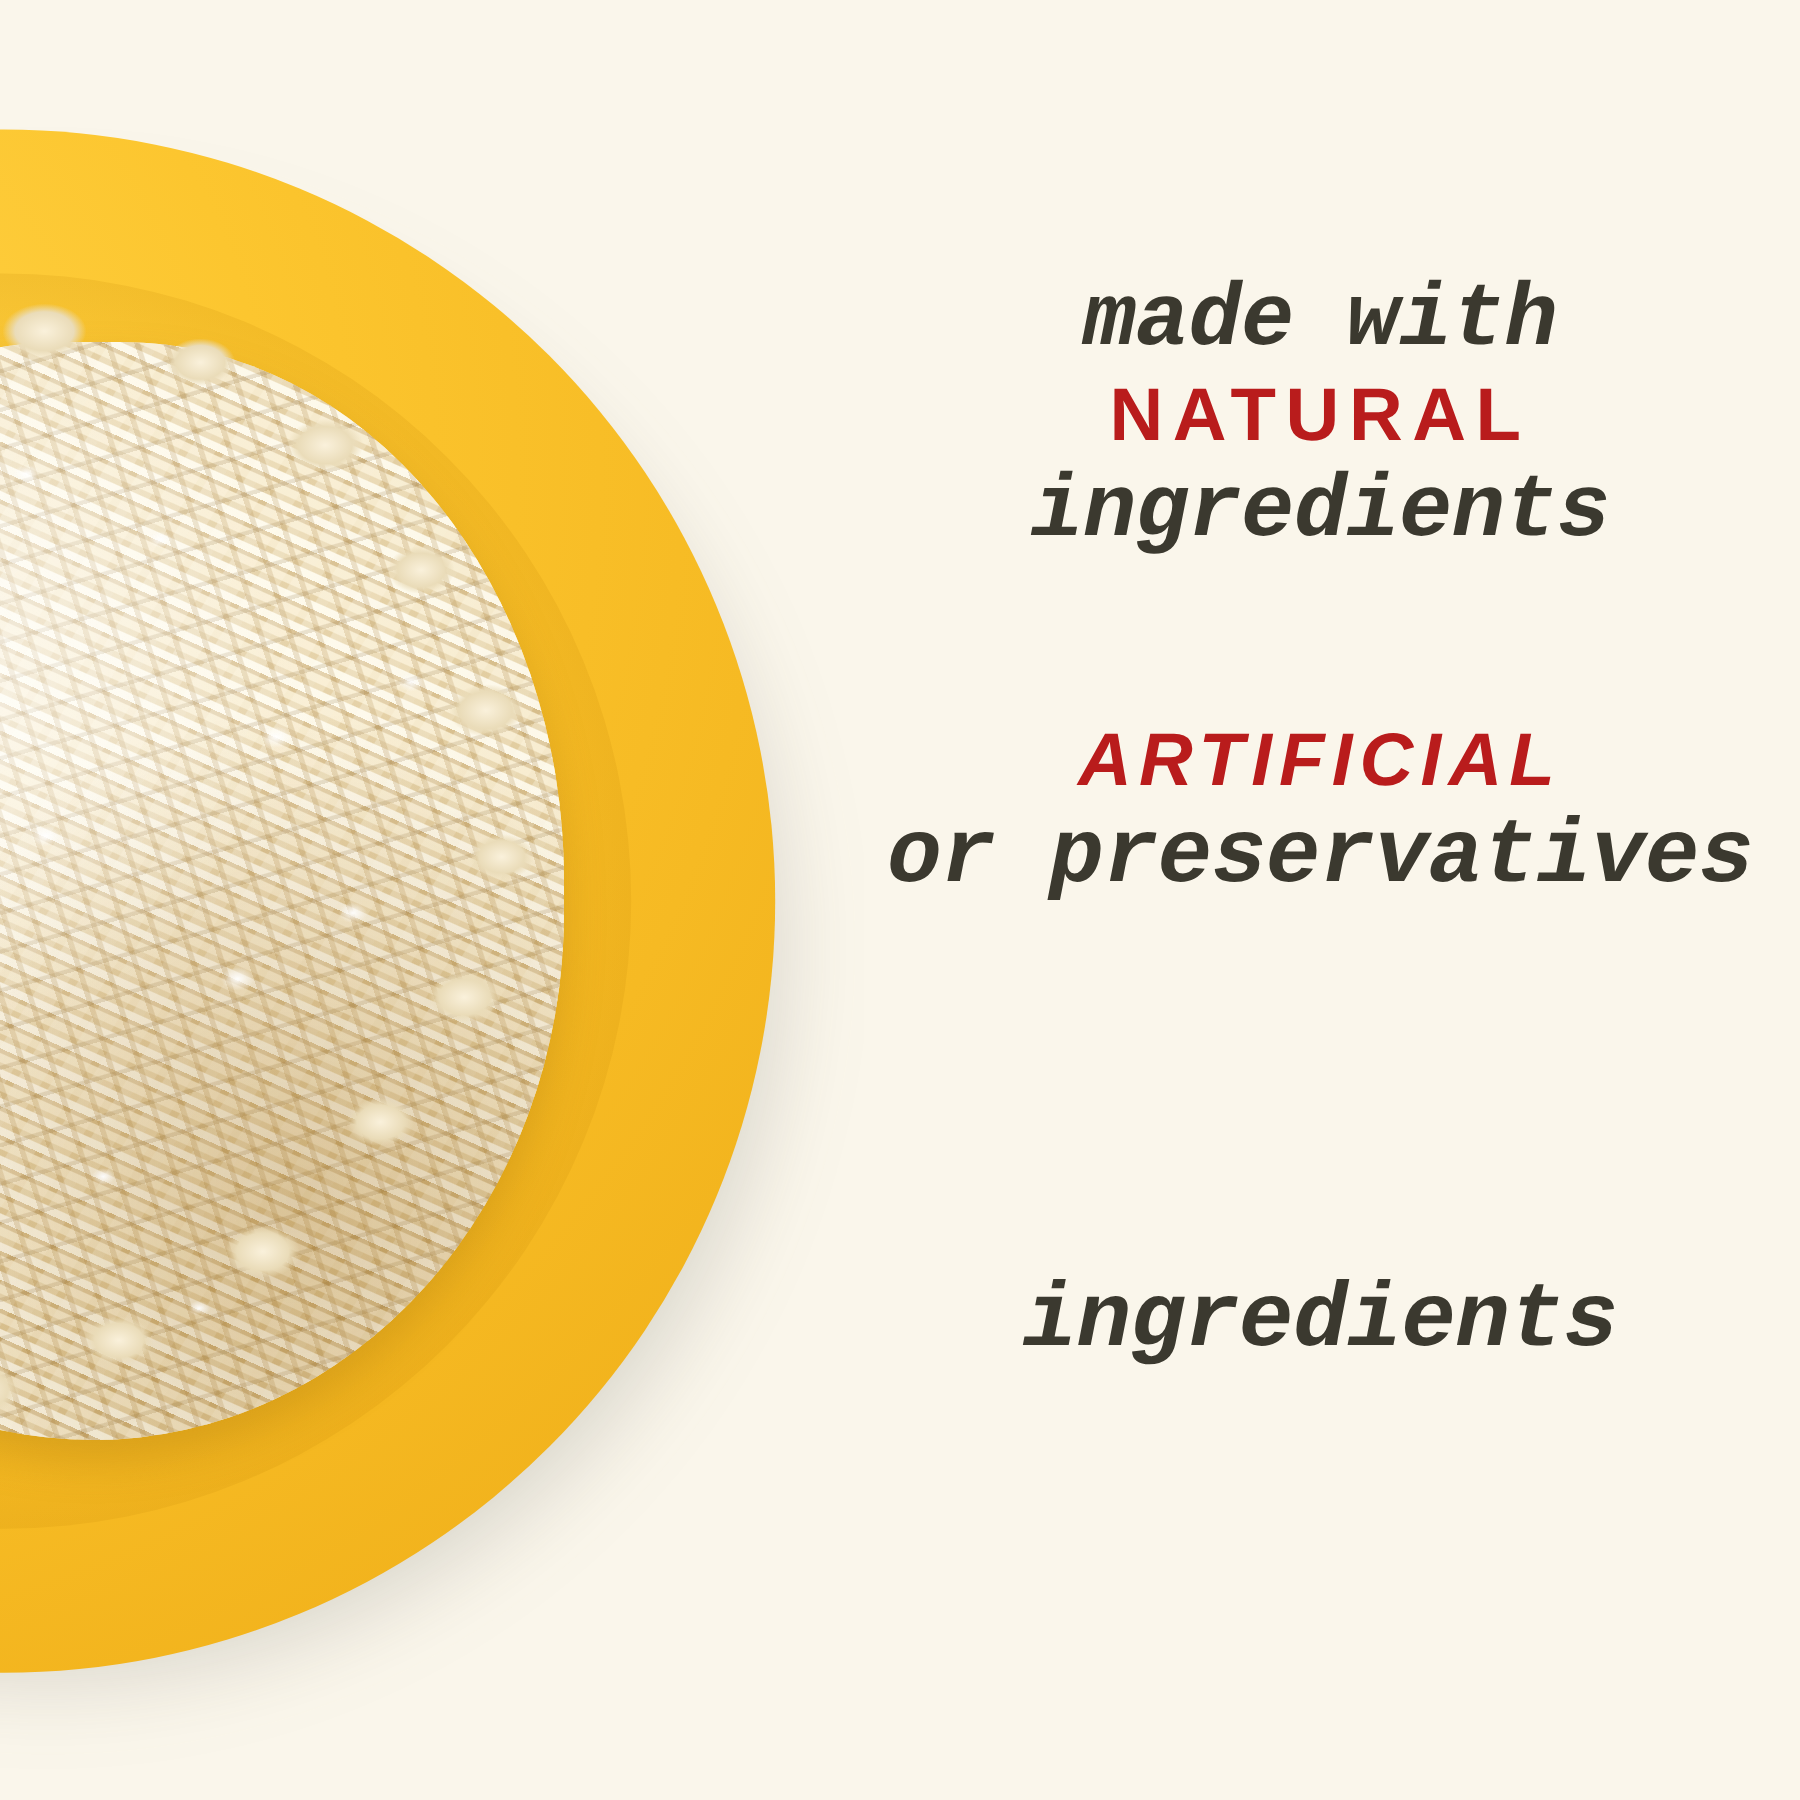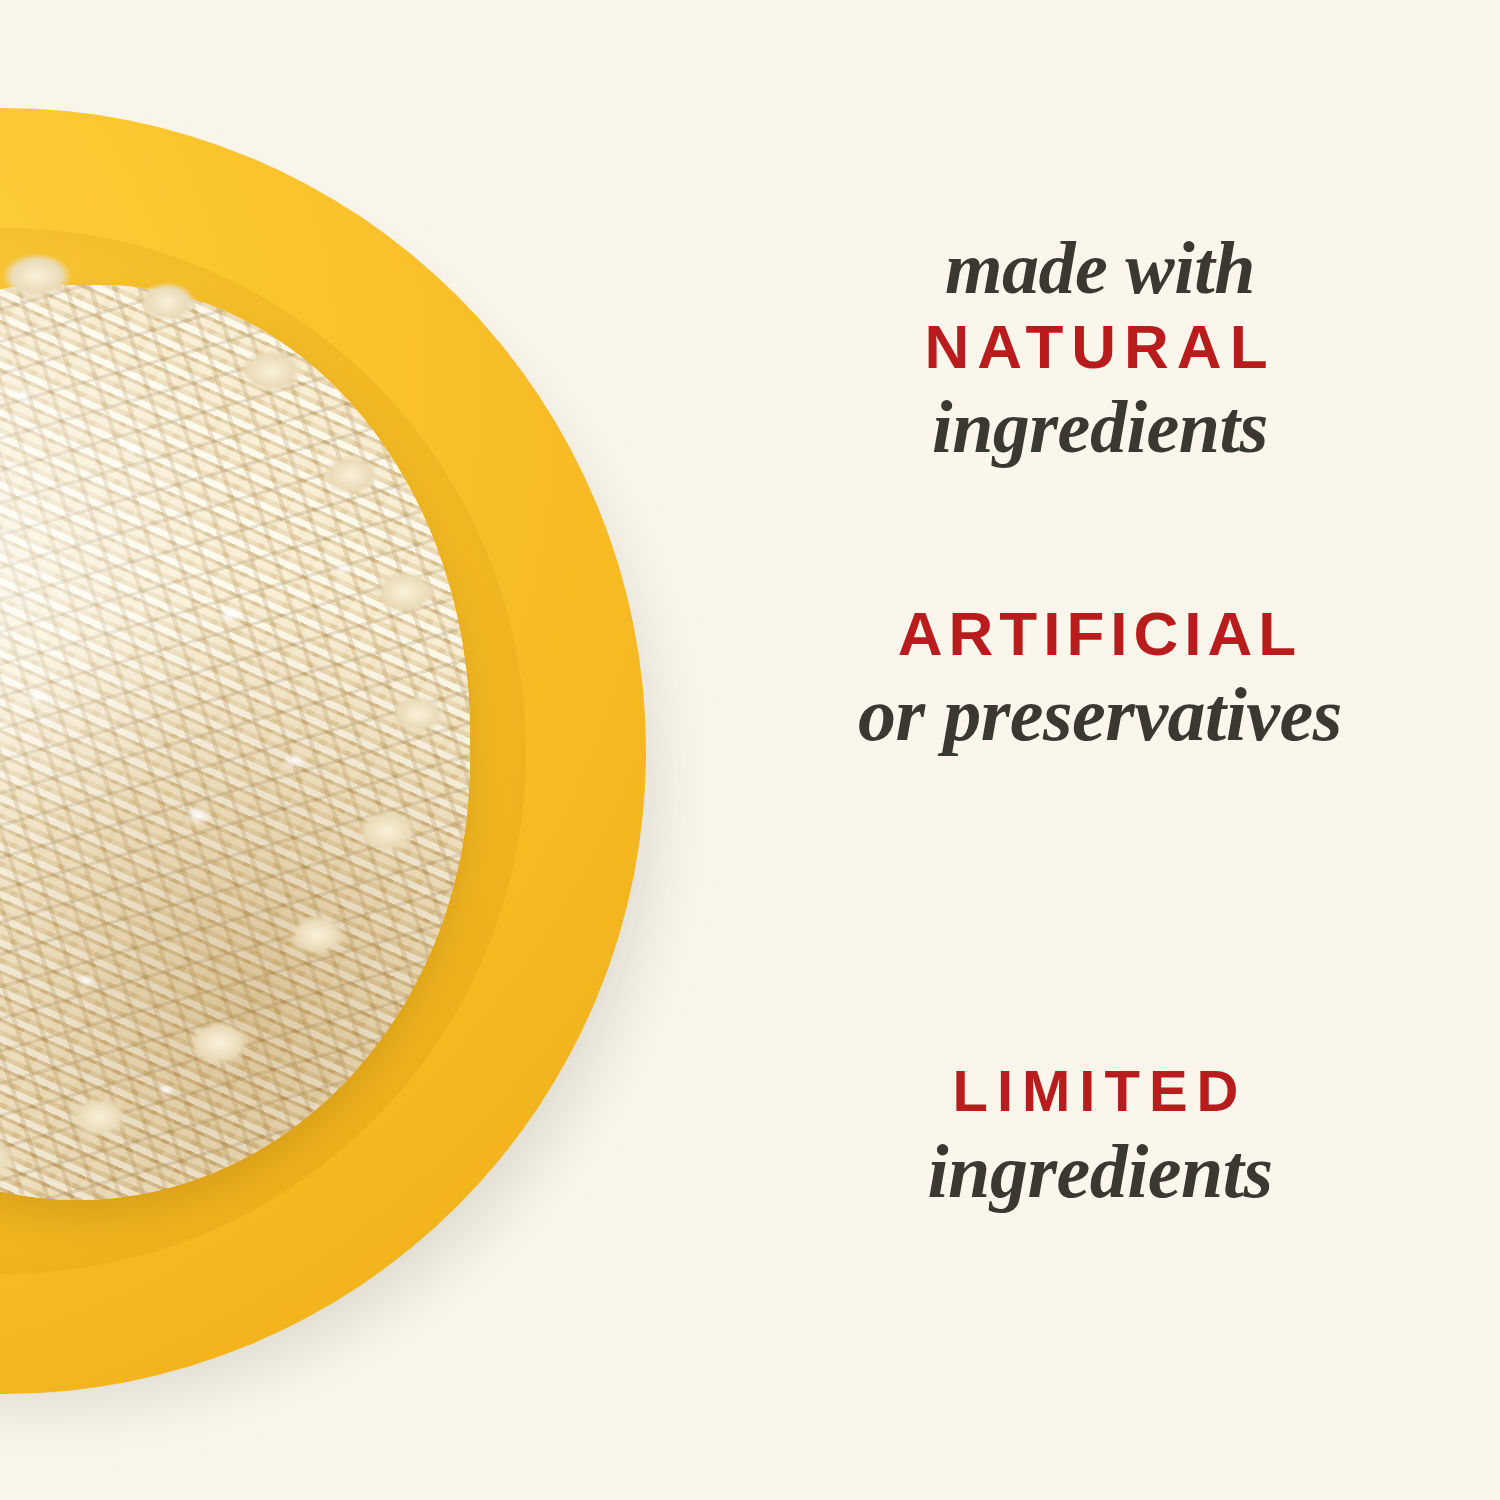--- a/index.html
+++ b/index.html
@@ -174,21 +174,21 @@
     top: 0;
     width: 800px;
     height: 1500px;
   }
   .block { position: absolute; width: 800px; text-align: center; }
   #block-natural   { top: 226px; }
   #block-artificial{ top: 598px; }
   #block-limited   { top: 1056px; }
 
   .script {
-    font-family: Liberation Serif, serif;
+    font-family: Liberation Mono, monospace;
     font-style: italic;
     font-weight: 700;
     color: #3B392F;
     letter-spacing: -0.5px;
     white-space: nowrap;
   }
   .caps {
     font-family: "Liberation Sans", sans-serif;
     font-weight: 700;
     color: #b91c1c;
@@ -196,21 +196,21 @@
     white-space: nowrap;
   }
 
   
   #line-made-with   { font-size: 74px; line-height: 84px; }
   #line-natural     { font-size: 62px; line-height: 74px; letter-spacing: 8px; }
   #line-ingredients1{ font-size: 74px; line-height: 86px; }
 
   
   #line-no          { font-size: 62px; line-height: 70px; letter-spacing: 8px; }
-  #line-artificial  { font-size: 62px; line-height: 72px; letter-spacing: 6px; }
+  #line-artificial  { font-size: 62px; line-height: 72px; letter-spacing: 6px; font-style: italic; }
   #line-colors      { font-size: 76px; line-height: 82px; }
   #line-preserv     { font-size: 76px; line-height: 88px; }
 
   
   #line-limited     { font-size: 58px; line-height: 70px; letter-spacing: 9px; }
   #line-ingredients2{ font-size: 76px; line-height: 90px; }
 </style>
 </head>
 <body>
 
@@ -251,18 +251,17 @@
       <div class="caps" id="line-natural">NATURAL</div>
       <div class="script" id="line-ingredients1">ingredients</div>
     </div>
 
     <div class="block" id="block-artificial">
       <div class="caps" id="line-artificial">ARTIFICIAL</div>
       <div class="script" id="line-preserv">or preservatives</div>
     </div>
 
     <div class="block" id="block-limited">
-      <div class="caps" id="line-limited">LIMITED</div>
       <div class="script" id="line-ingredients2">ingredients</div>
     </div>
 
   </div>
 </div>
 
 </body></html>

